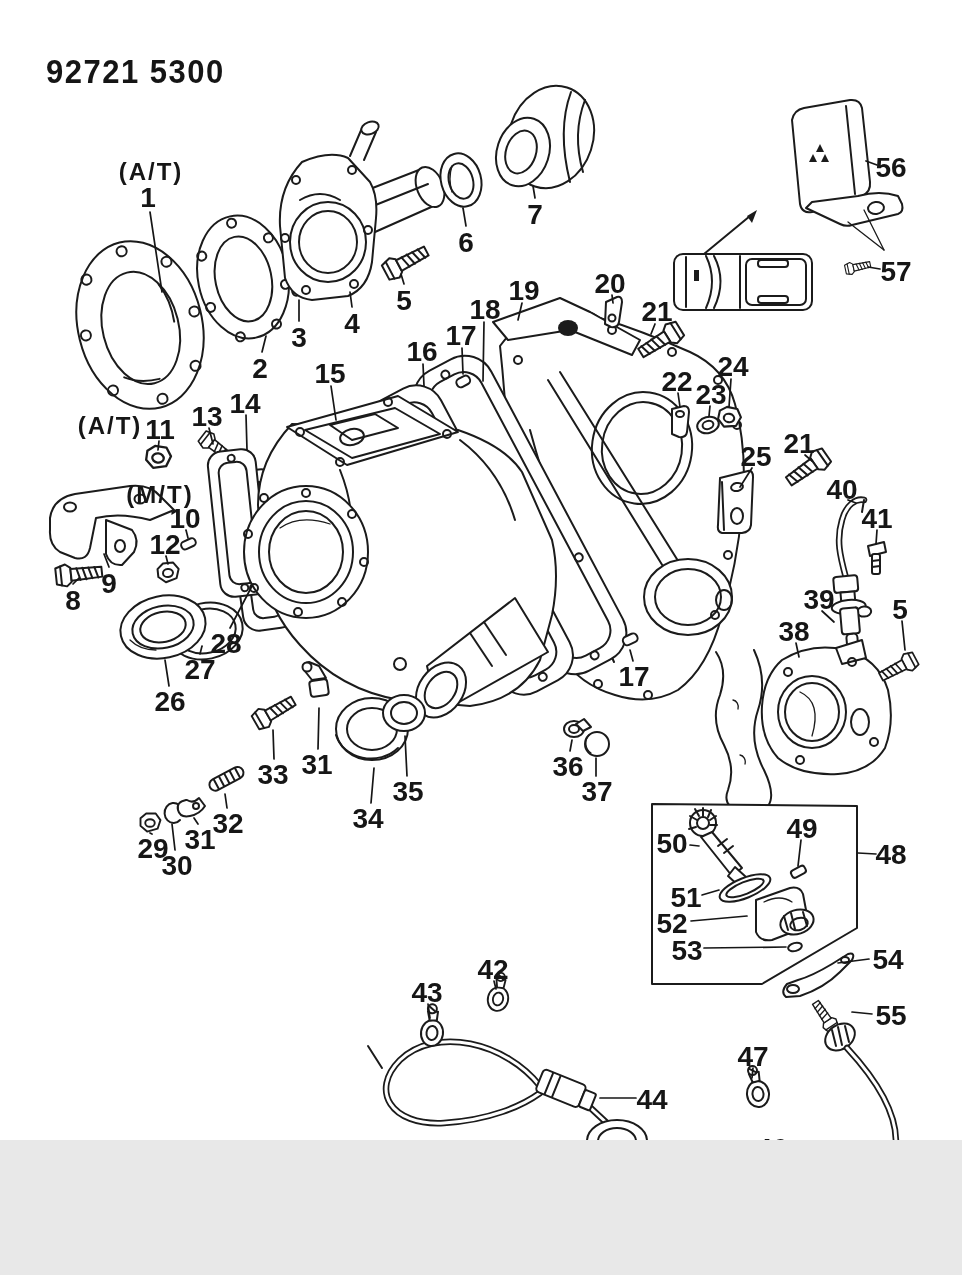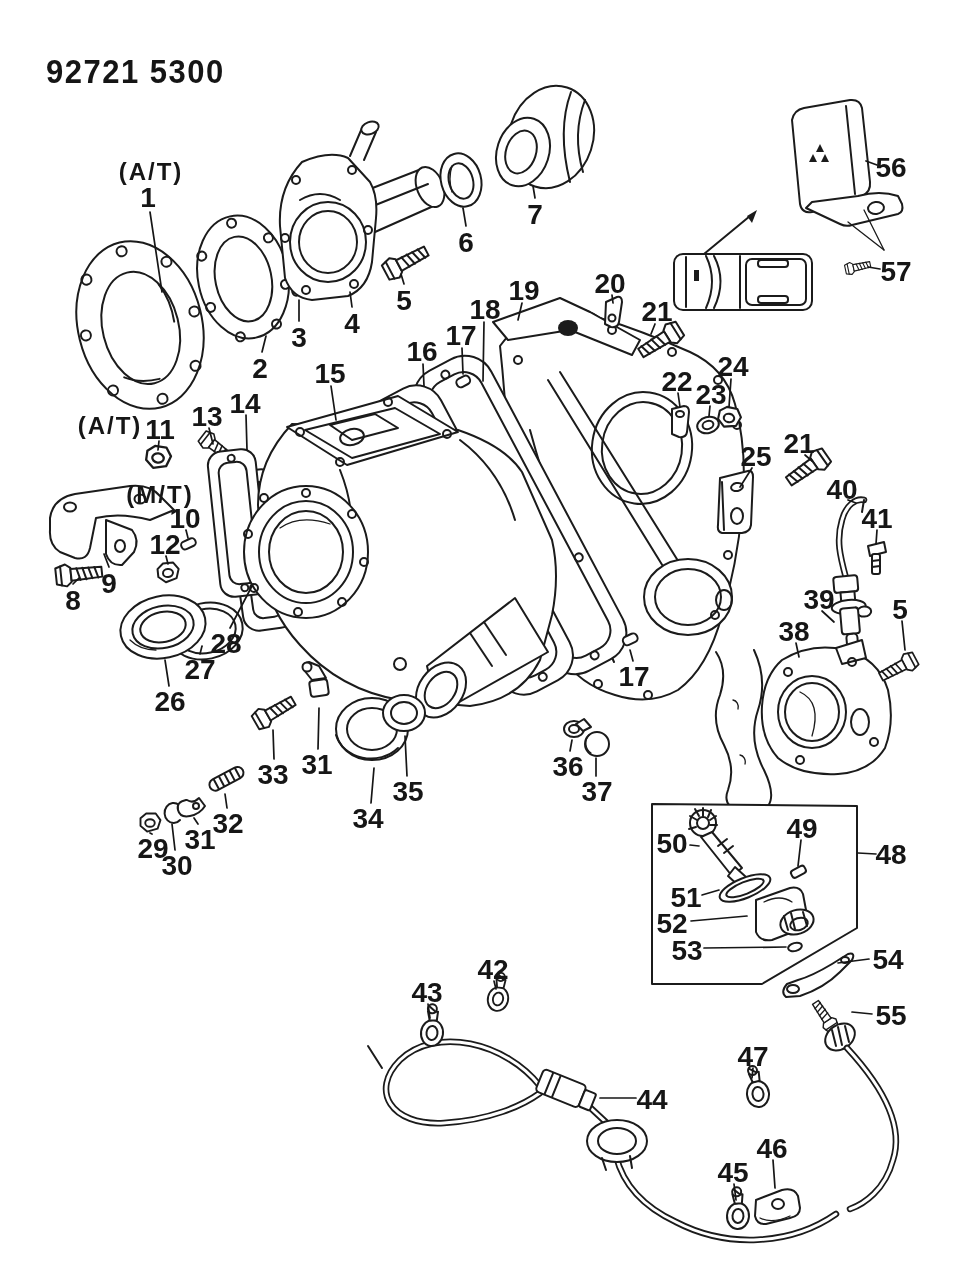--- a/index.html
+++ b/index.html
@@ -1,16 +1,16 @@
 <!DOCTYPE html>
 <html><head>
 <meta charset="utf-8">
 <style>
   html,body{margin:0;padding:0;background:#e8e8e8;}
-  .page{position:relative;width:962px;height:1275px;background:#ffffff;overflow:hidden;
+  .page{position:relative;width:962px;height:1140px;background:#ffffff;overflow:hidden;
         font-family:"Liberation Sans",sans-serif;}
   .doc-title{position:absolute;left:46px;top:54px;font-size:31px;font-weight:bold;
              color:#151515;letter-spacing:1.5px;transform:scaleY(1.08);}
   svg{position:absolute;left:0;top:0;}
   svg *{vector-effect:none;}
   .ln path,.ln ellipse,.ln circle,.ln rect,.ln line,.ln polygon,.ln polyline{
       stroke:#1b1b1b;stroke-width:2;fill:none;stroke-linejoin:round;stroke-linecap:round;}
   .ln .w{fill:#ffffff;}
   .ln .k{fill:#1b1b1b;stroke:none;}
   .ln .thin{stroke-width:1.3;}

